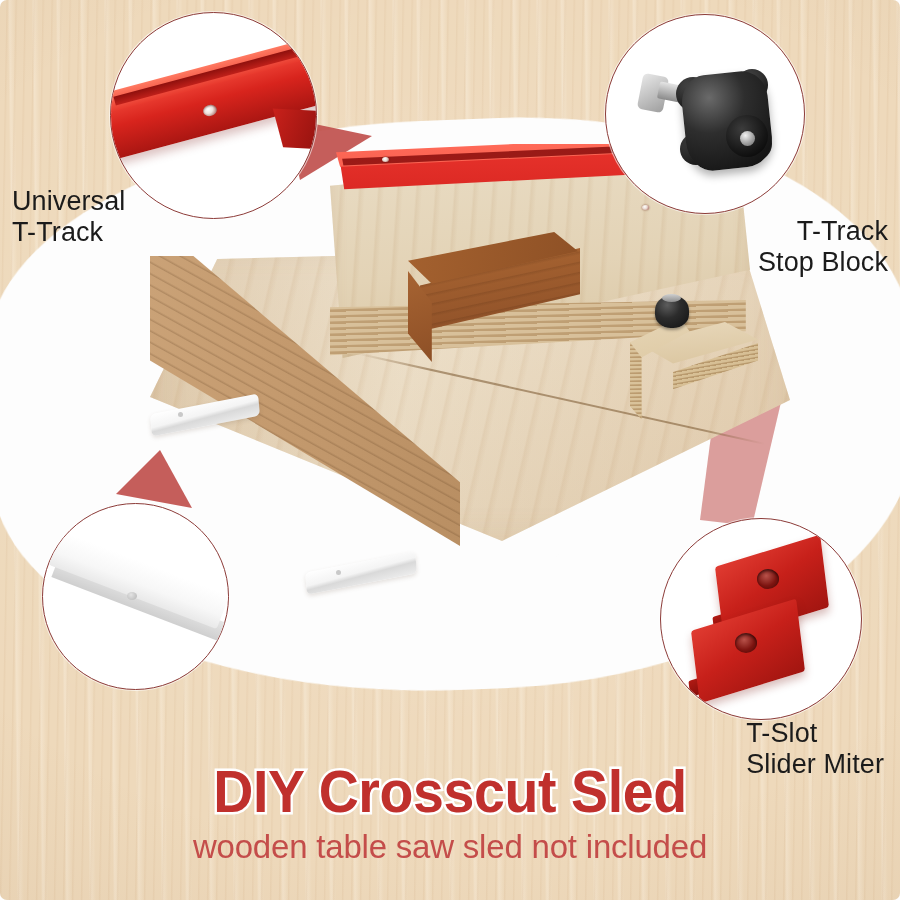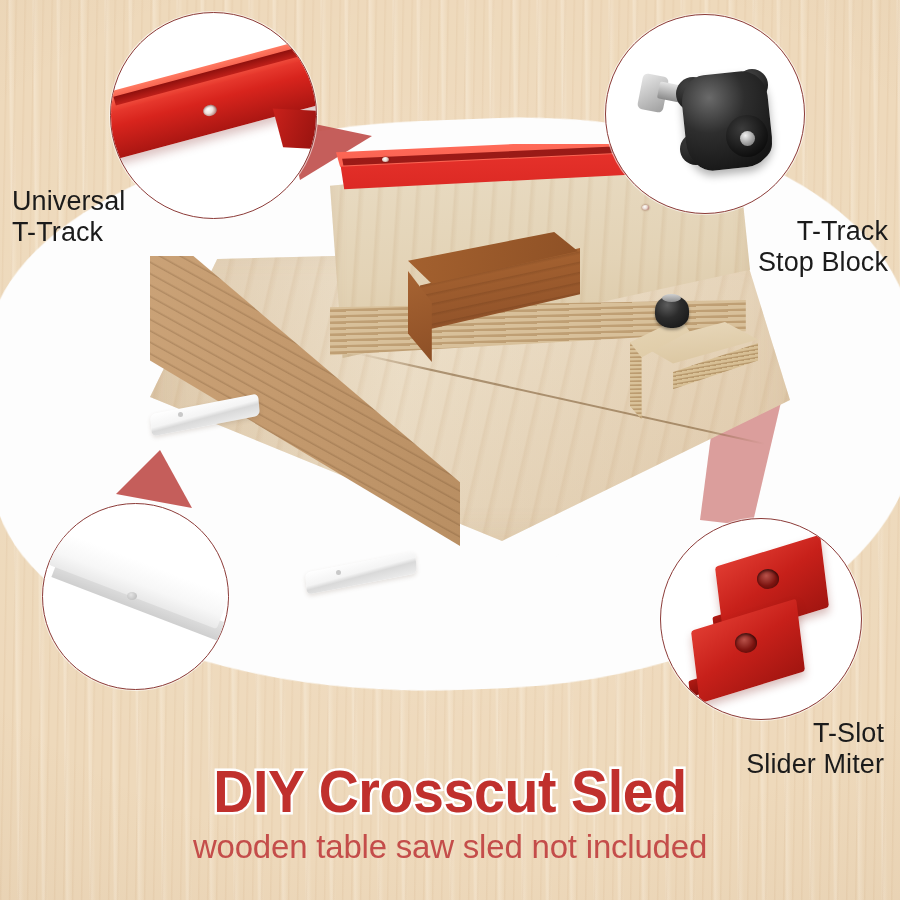--- a/index.html
+++ b/index.html
@@ -8,20 +8,21 @@
     padding: 0;
     background: #ffffff;
   }
   #stage {
     position: relative;
     width: 900px;
     height: 900px;
     overflow: hidden;
     font-family: "Liberation Sans", sans-serif;
     user-select: none;
+    border-radius: 7px;
   }
 
   
   .wood-bg {
     position: absolute;
     inset: 0;
     background-color: #eed9bb;
     background-image:
       linear-gradient(90deg,
         rgba(255,255,255,.00) 0px, rgba(160,110,60,.10) 2px, rgba(255,255,255,.32) 5px,
@@ -466,21 +467,21 @@
     color: #1b1b1b;
     font-size: 27px;
     line-height: 1.16;
     font-weight: 400;
     letter-spacing: .1px;
     white-space: pre-line;
   }
   #label-ttrack    { left: 12px;  top: 186px; text-align: left; }
   #label-stopblock { right: 12px; top: 216px; text-align: right; }
   #label-miterbar  { left: 214px; top: 665px; text-align: left; }
-  #label-tslot     { right: 16px; top: 718px; text-align: right; }
+  #label-tslot     { right: 16px; top: 718px; }
 
   
   .headline {
     position: absolute;
     left: 0; right: 0;
     top: 758px;
     text-align: center;
     font-size: 59px;
     font-weight: 700;
     color: #c0302d;

